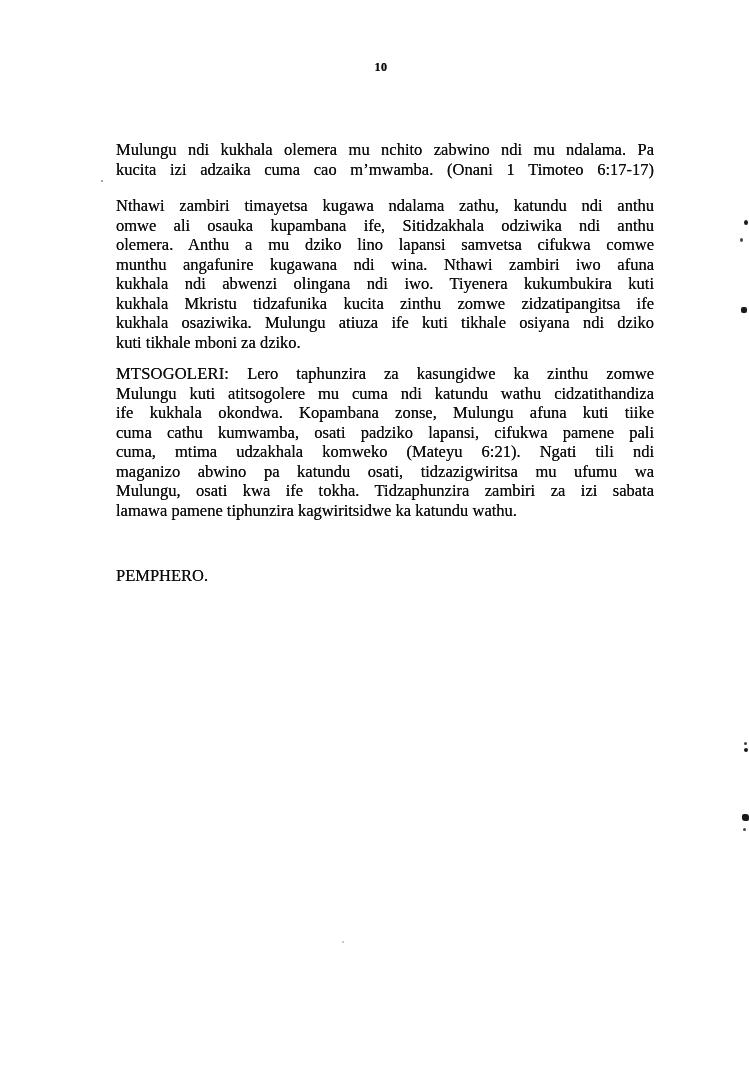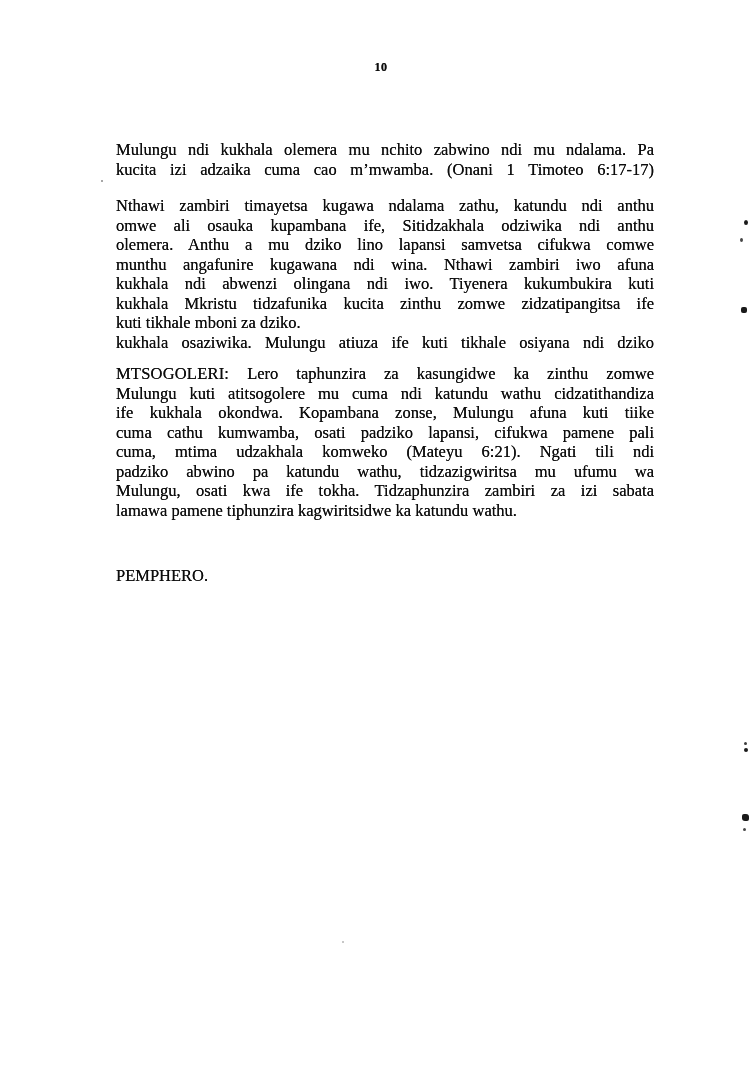--- a/index.html
+++ b/index.html
@@ -85,31 +85,31 @@
       <div class="line last">kucita izi adzaika cuma cao m’mwamba. (Onani 1 Timoteo 6:17-17)</div>
     </div>
 
   <div class="para para1 ink">
       <div class="line">Nthawi zambiri timayetsa kugawa ndalama zathu, katundu ndi anthu</div>
       <div class="line">omwe ali osauka kupambana ife, Sitidzakhala odziwika ndi anthu</div>
       <div class="line">olemera. Anthu a mu dziko lino lapansi samvetsa cifukwa comwe</div>
       <div class="line">munthu angafunire kugawana ndi wina. Nthawi zambiri iwo afuna</div>
       <div class="line">kukhala ndi abwenzi olingana ndi iwo. Tiyenera kukumbukira kuti</div>
       <div class="line">kukhala Mkristu tidzafunika kucita zinthu zomwe zidzatipangitsa ife</div>
+      <div class="line">kukhala osaziwika. Mulungu atiuza ife kuti tikhale osiyana ndi dziko</div>
       <div class="line last">kuti tikhale mboni za dziko.</div>
-      <div class="line">kukhala osaziwika. Mulungu atiuza ife kuti tikhale osiyana ndi dziko</div>
     </div>
 
   <div class="para para2 ink">
       <div class="line"><b>MTSOGOLERI:</b> Lero taphunzira za kasungidwe ka zinthu zomwe</div>
       <div class="line">Mulungu kuti atitsogolere mu cuma ndi katundu wathu cidzatithandiza</div>
       <div class="line">ife kukhala okondwa. Kopambana zonse, Mulungu afuna kuti tiike</div>
       <div class="line">cuma cathu kumwamba, osati padziko lapansi, cifukwa pamene pali</div>
       <div class="line">cuma, mtima udzakhala komweko (Mateyu 6:21). Ngati tili ndi</div>
-      <div class="line">padziko abwino pa katundu wathu, tidzazigwiritsa mu ufumu wa</div>
+      <div class="line">maganizo abwino pa katundu osati, tidzazigwiritsa mu ufumu wa</div>
       <div class="line">Mulungu, osati kwa ife tokha. Tidzaphunzira zambiri za izi sabata</div>
       <div class="line last">lamawa pamene tiphunzira kagwiritsidwe ka katundu wathu.</div>
     </div>
 
   <div class="para para3 ink">
       <div class="line last">PEMPHERO.</div>
     </div>
 
   <div class="speck s1"></div>
   <div class="speck s2"></div>

